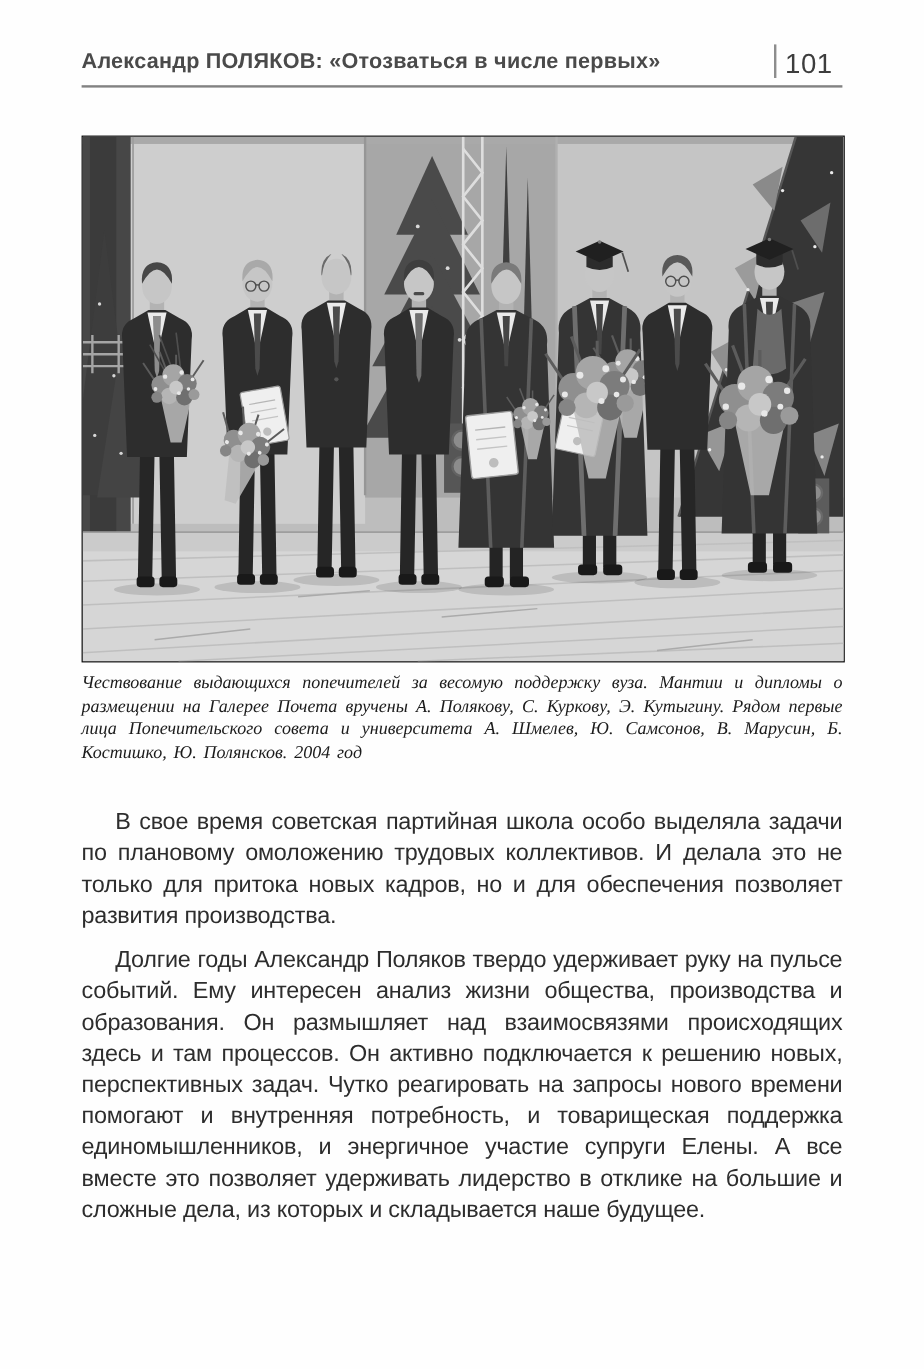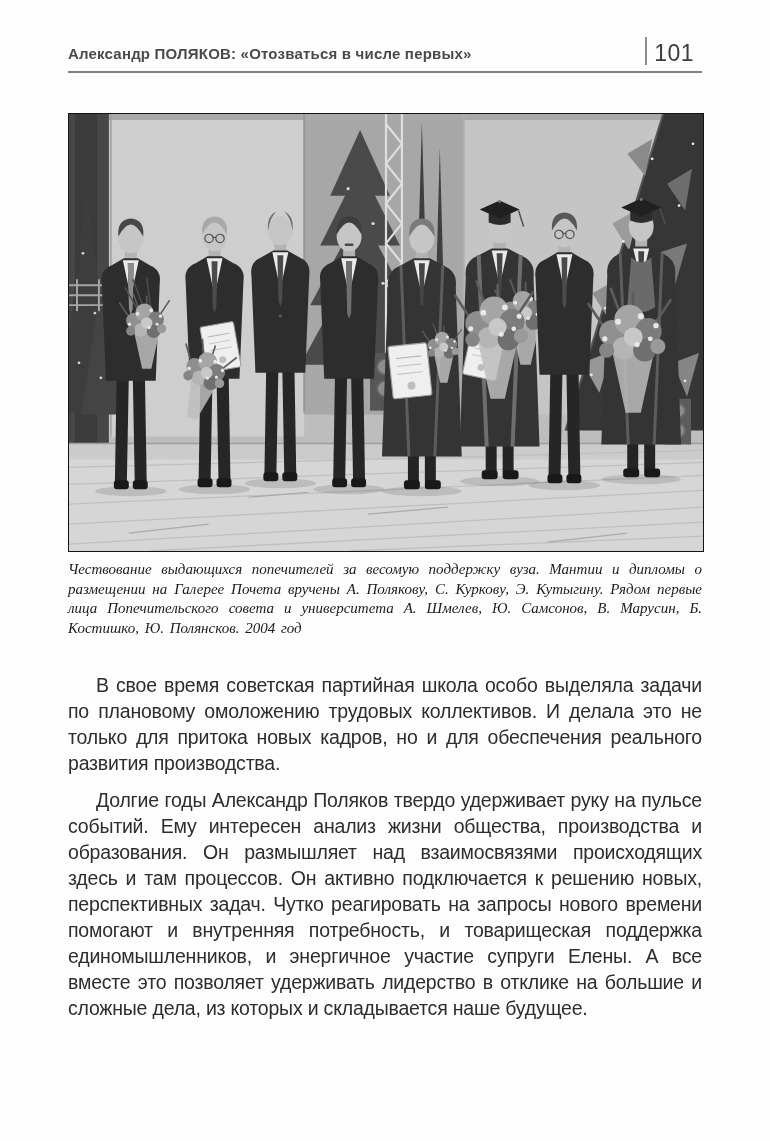--- a/index.html
+++ b/index.html
@@ -10,21 +10,21 @@
   }
   .page { position:absolute; inset:0; background:#fefefe; }
 
   
   .header {
     position:absolute; left:68px; top:37px; width:634px;
     display:flex; justify-content:space-between; align-items:flex-end;
     border-bottom:2px solid #828282; padding-bottom:6px;
   }
   .header-title {
-    font-size:15px; font-weight:700; color:#4a4a4a; letter-spacing:0.2px;
+    font-size:18px; font-weight:700; color:#4a4a4a; letter-spacing:0.2px;
     margin-bottom:3px;
   }
   .header-num { display:flex; align-items:flex-end; }
   .vline { display:inline-block; width:2px; height:28px; background:#8d8d8d; margin-right:7px; }
   .page-number {
     font-size:23px; font-weight:400; color:#3d3d3d; line-height:24px; padding-right:8px;
     letter-spacing:0.5px;
   }
 
   
@@ -301,17 +301,17 @@
         <path d="M-10,150 Q0,160 10,150 L14,200 Q0,210 -14,200 Z" fill="#6a6a6a"></path>
         <use href="#mortarboard"></use>
         <use href="#bouquet" transform="translate(-8,230) scale(1.9)"></use>
       </g>
     </svg>
   </div>
 
   <div class="caption">Чествование выдающихся попечителей за весомую поддержку вуза. Мантии и дипломы о размещении на Галерее Почета вручены А. Полякову, С. Куркову, Э. Кутыгину. Рядом первые лица Попечительского совета и университета А. Шмелев, Ю. Самсонов, В. Марусин, Б. Костишко, Ю. Полянсков. 2004 год</div>
 
   <div class="body-text">
-    <p>В свое время советская партийная школа особо выделяла задачи по плановому омоложению трудовых коллективов. И делала это не только для притока новых кадров, но и для обеспечения реального развития производства.</p>
+    <p>В свое время советская партийная школа особо выделяла задачи по плановому омоложению трудовых коллективов. И делала это не только для притока новых кадров, но и для обеспечения позволяет развития производства.</p>
     <p>Долгие годы Александр Поляков твердо удерживает руку на пульсе событий. Ему интересен анализ жизни общества, производства и образования. Он размышляет над взаимосвязями происходящих здесь и там процессов. Он активно подключается к решению новых, перспективных задач. Чутко реагировать на запросы нового времени помогают и внутренняя потребность, и товарищеская поддержка единомышленников, и энергичное участие супруги Елены. А все вместе это позволяет удерживать лидерство в отклике на большие и сложные дела, из которых и складывается наше будущее.</p>
   </div>
 
 </div>
 
 </body></html>

